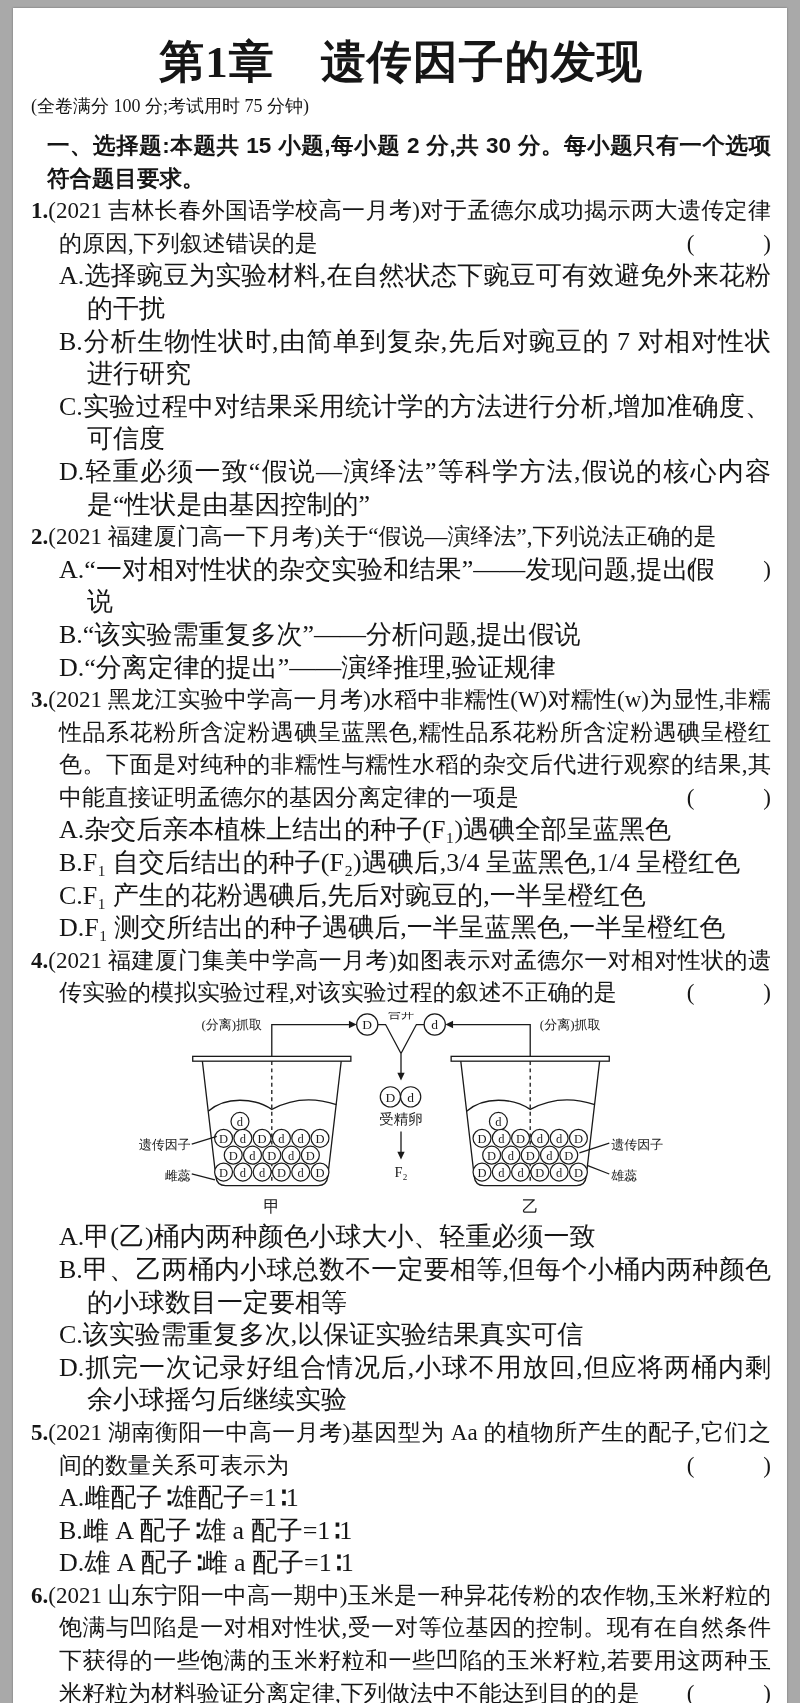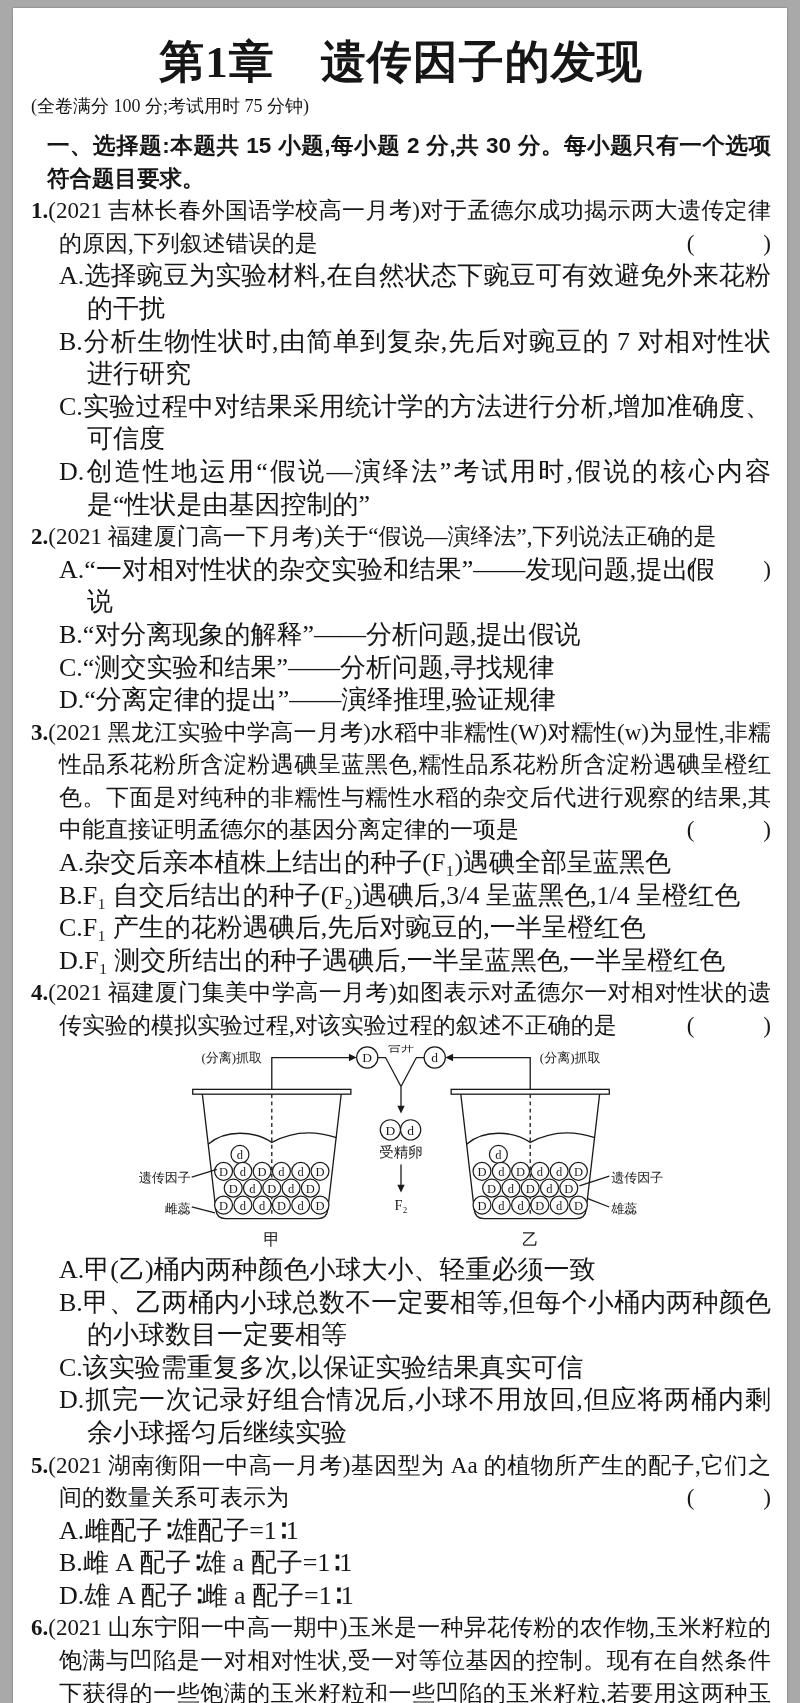--- a/index.html
+++ b/index.html
@@ -81,28 +81,27 @@
 
   <h1 class="title">第1章　遗传因子的发现</h1>
   <div class="subtitle">(全卷满分 100 分;考试用时 75 分钟)</div>
   <div class="section-header">一、选择题:本题共 15 小题,每小题 2 分,共 30 分。每小题只有一个选项符合题目要求。</div>
 
   <div class="question">
     <p class="stem"><span class="qnum">1.</span><span>(2021 吉林长春外国语学校高一月考)对于孟德尔成功揭示两大遗传定律的原因,下列叙述错误的是</span><span class="blank">(　　　)</span></p>
     <p class="option">A.选择豌豆为实验材料,在自然状态下豌豆可有效避免外来花粉的干扰</p>
     <p class="option">B.分析生物性状时,由简单到复杂,先后对豌豆的 7 对相对性状进行研究</p>
     <p class="option">C.实验过程中对结果采用统计学的方法进行分析,增加准确度、可信度</p>
-    <p class="option">D.创造性地运用“假说—演绎法”考试用时,假说的核心内容是“性状是由基因控制的”</p>
+    <p class="option">D.轻重必须一致“假说—演绎法”等科学方法,假说的核心内容是“性状是由基因控制的”</p>
   </div>
 
   <div class="question">
     <p class="stem"><span class="qnum">2.</span><span>(2021 福建厦门高一下月考)关于“假说—演绎法”,下列说法正确的是</span><span class="blank">(　　　)</span></p>
     <p class="option">A.“一对相对性状的杂交实验和结果”——发现问题,提出假说</p>
-    <p class="option">B.“对分离现象的解释”——分析问题,提出假说</p>
-    <p class="option">C.“测交实验和结果”——分析问题,寻找规律</p>
+    <p class="option">B.“该实验需重复多次”——分析问题,提出假说</p>
     <p class="option">D.“分离定律的提出”——演绎推理,验证规律</p>
   </div>
 
   <div class="question">
     <p class="stem"><span class="qnum">3.</span><span>(2021 黑龙江实验中学高一月考)水稻中非糯性(W)对糯性(w)为显性,非糯性品系花粉所含淀粉遇碘呈蓝黑色,糯性品系花粉所含淀粉遇碘呈橙红色。下面是对纯种的非糯性与糯性水稻的杂交后代进行观察的结果,其中能直接证明孟德尔的基因分离定律的一项是</span><span class="blank">(　　　)</span></p>
     <p class="option">A.杂交后亲本植株上结出的种子(F₁)遇碘全部呈蓝黑色</p>
     <p class="option">B.F₁ 自交后结出的种子(F₂)遇碘后,3/4 呈蓝黑色,1/4 呈橙红色</p>
     <p class="option">C.F₁ 产生的花粉遇碘后,先后对豌豆的,一半呈橙红色</p>
     <p class="option">D.F₁ 测交所结出的种子遇碘后,一半呈蓝黑色,一半呈橙红色</p>
   </div>

